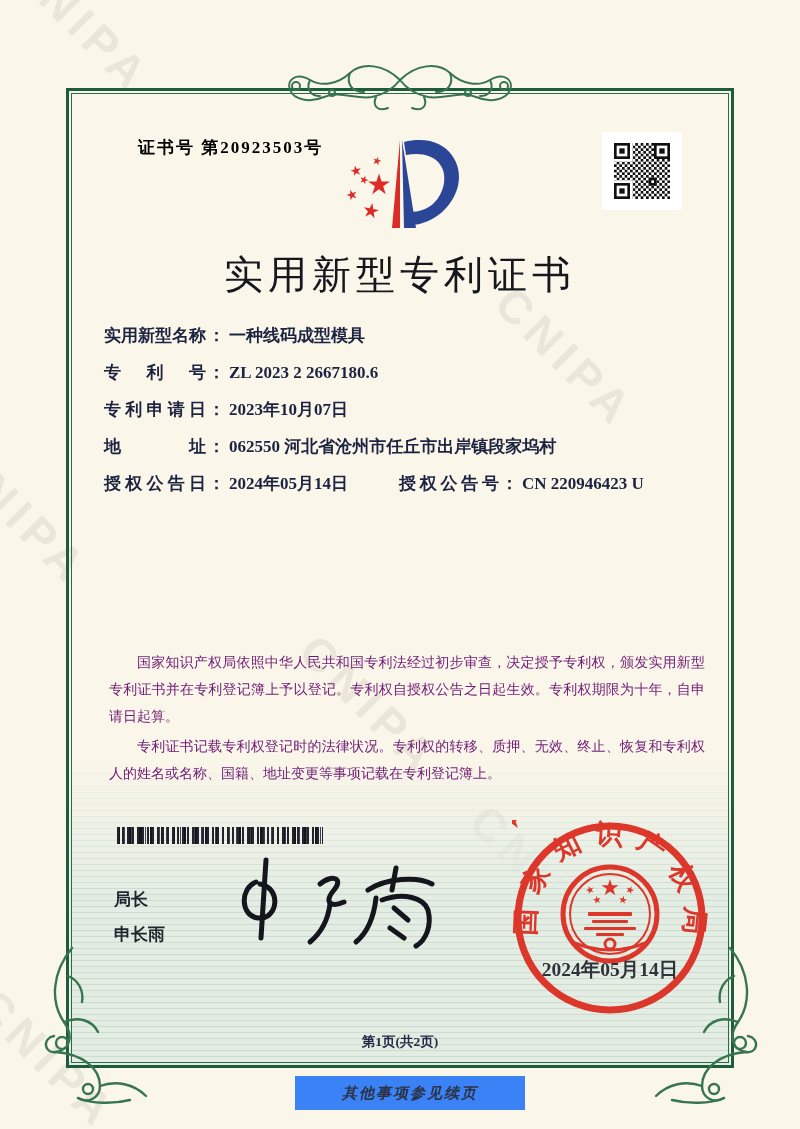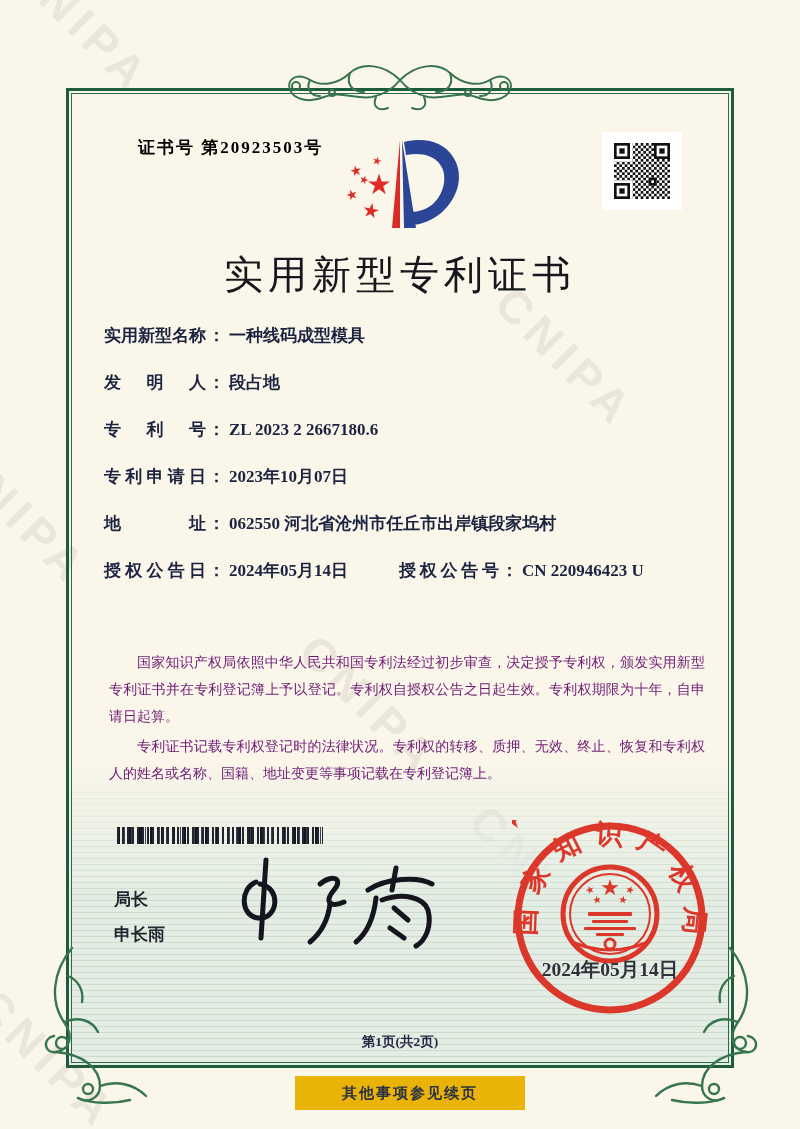--- a/index.html
+++ b/index.html
@@ -57,21 +57,21 @@
 
   .title {
     position:absolute; left:0; top:248px; width:100%; z-index:4;
     text-align:center; font-size:39px; font-weight:400;
     letter-spacing:5px; color:#16161d;
   }
 
   
   .fields {
     position:absolute; left:104px; top:324px; width:600px; z-index:4;
-    display:flex; flex-direction:column; gap:23px;
+    display:flex; flex-direction:column; gap:13px;
     font-size:17px; font-weight:600; color:#1c2340;
   }
   .field-row { position:relative; height:24px; line-height:24px; white-space:nowrap; }
   .f-label {
     display:inline-block; width:102px; vertical-align:top;
     text-align:justify; text-align-last:justify;
   }
   .f-colon { display:inline-block; margin:0 4px 0 2px; }
   .grant2 { position:absolute; left:295px; top:0; }
   .grant2 .f-label { width:100px; }
@@ -104,22 +104,22 @@
   
   .seal { position:absolute; left:512px; top:820px; z-index:5; }
 
   
   .page-ind {
     position:absolute; left:0; top:1033px; width:100%; z-index:4;
     text-align:center; font-size:13.5px; font-weight:700; color:#222a46;
   }
   .footer-note {
     position:absolute; left:295px; top:1076px; width:230px; height:34px; z-index:4;
-    background:#eab308; text-align:center; line-height:34px;
-    font-size:15px; font-weight:600; color:#2c3244; letter-spacing:2px;
+    background:#3b82f6; text-align:center; line-height:34px;
+    font-size:15px; font-weight:600; color:#2c3244; letter-spacing:2px;font-style:italic;
   }
 </style>
 </head>
 <body>
 
 <div class="page">
 
   <div class="wm wm1">CNIPA</div>
   <div class="wm wm2">CNIPA</div>
   <div class="wm wm3">CNIPA</div>
@@ -219,23 +219,20 @@
       <rect x="52" y="52" width="12" height="12"></rect>
     </g>
     <rect x="56" y="56" width="4" height="4" fill="#fff"></rect>
   </svg>
 
   <h1 class="title">实用新型专利证书</h1>
 
   <div class="fields">
     <div class="field-row">
       <span class="f-label">实用新型名称</span><span class="f-colon">：</span><span class="f-value">一种线码成型模具</span>
-    </div>
-    <div class="field-row">
-      <span class="f-label">发明人</span><span class="f-colon">：</span><span class="f-value">段占地</span>
     </div>
     <div class="field-row">
       <span class="f-label">专利号</span><span class="f-colon">：</span><span class="f-value">ZL 2023 2 2667180.6</span>
     </div>
     <div class="field-row">
       <span class="f-label">专利申请日</span><span class="f-colon">：</span><span class="f-value">2023年10月07日</span>
     </div>
     <div class="field-row">
       <span class="f-label">地址</span><span class="f-colon">：</span><span class="f-value">062550 河北省沧州市任丘市出岸镇段家坞村</span>
     </div>

